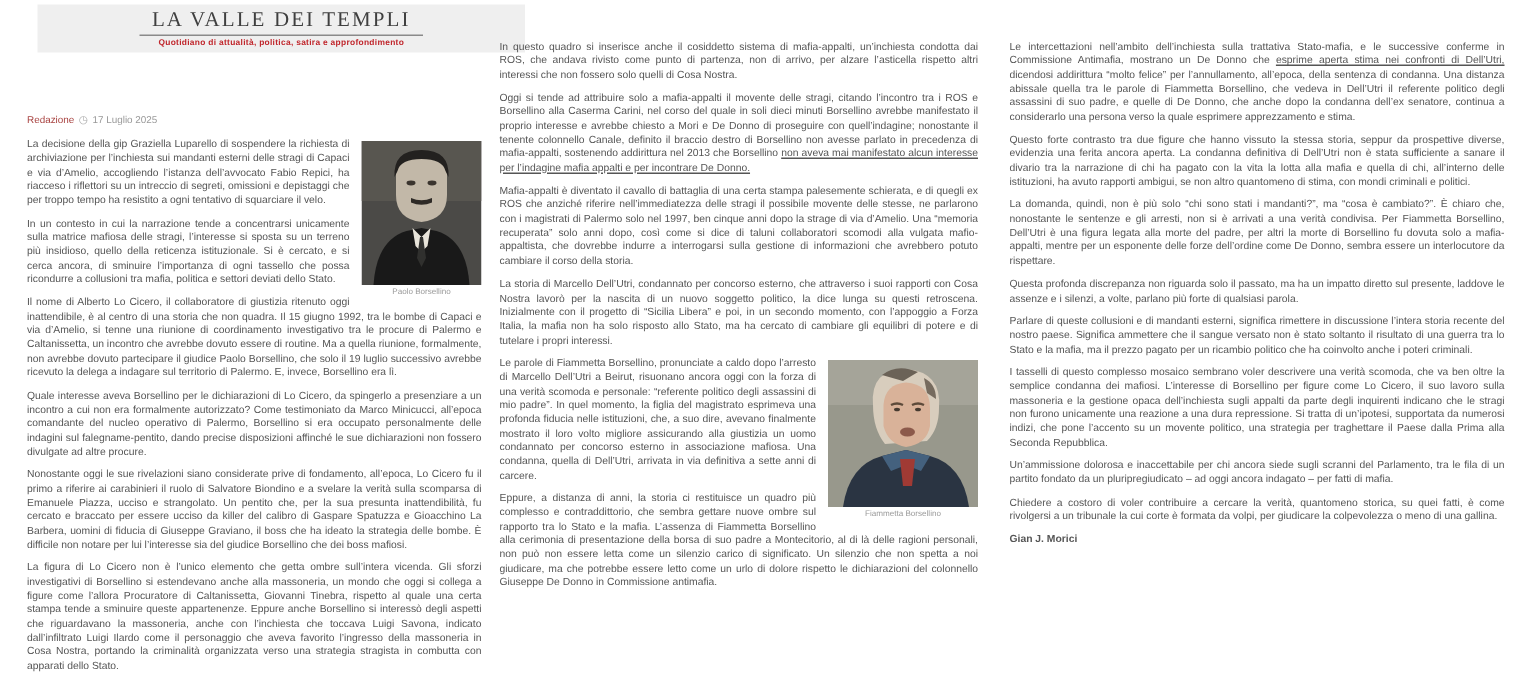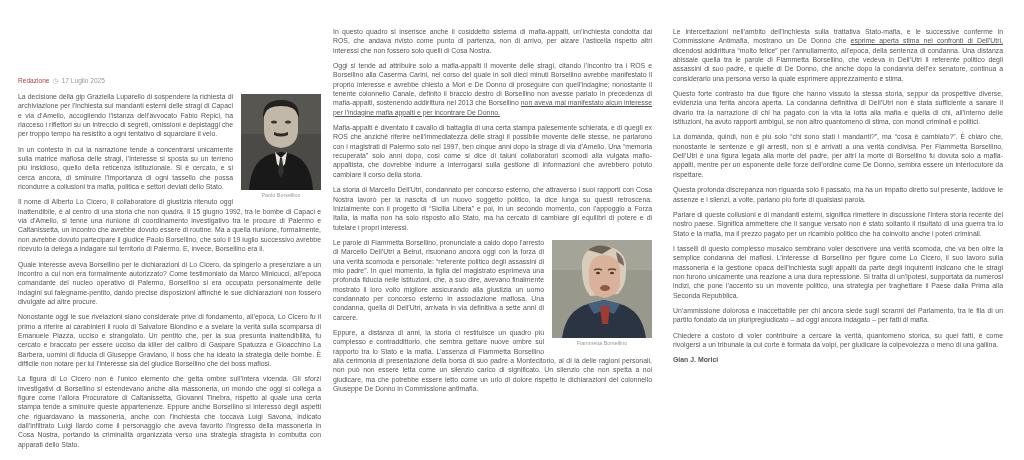--- a/index.html
+++ b/index.html
@@ -51,20 +51,24 @@
   .fig-paolo svg{width:80px;height:96px;display:block;}
   .fig-fiammetta{width:100px;}
   .fig-fiammetta svg{width:100px;height:98px;display:block;}
   figcaption{font-size:5.4px;color:#9a9a9a;text-align:center;margin-top:2px;line-height:1.2;}
 </style>
 </head>
 <body>
 
 <div class="page">
 
+  <div class="masthead">
+    <div class="logo-title">LA VALLE DEI TEMPLI</div>
+    <div class="logo-subtitle">Quotidiano di attualità, politica, satira e approfondimento</div>
+  </div>
 
   <div class="byline">
     <span class="author">Redazione</span>
     <span class="clock">◷</span>
     <span>17 Luglio 2025</span>
   </div>
 
   <div class="col" id="col1">
     <figure class="fig-right fig-paolo">
       <svg viewBox="0 0 80 96">

